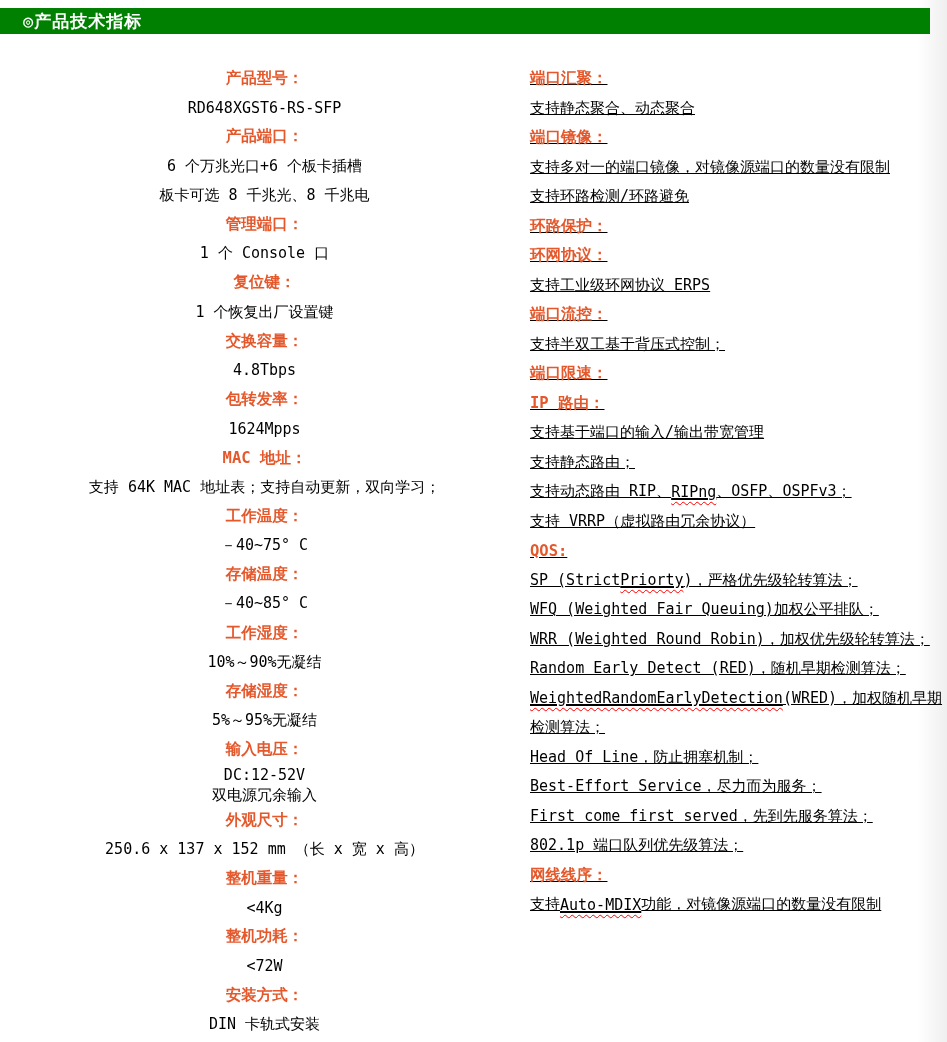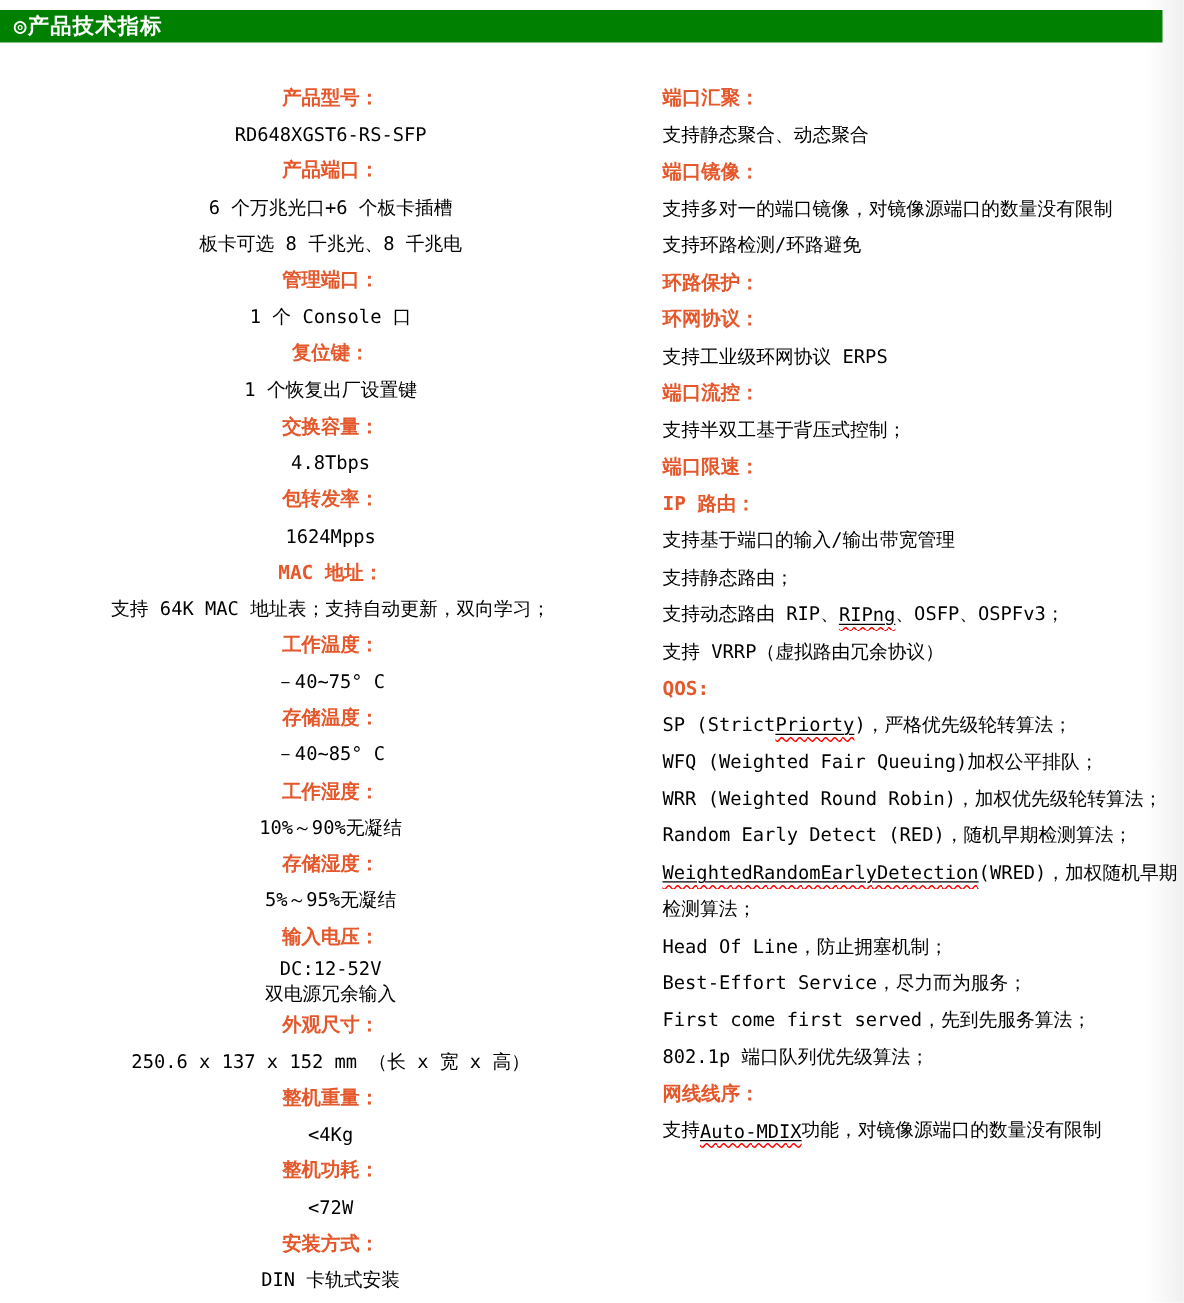--- a/index.html
+++ b/index.html
@@ -16,25 +16,25 @@
   }
   .header-bar{
     position:absolute;top:8px;left:0;width:930px;height:26px;
     background:var(--bar,#008000);
     display:flex;align-items:center;
     z-index:1;
   }
   .header-bar .title{
     color:var(--bar-text,#ffffff);
     font-weight:bold;font-size:17px;line-height:26px;
-    padding-left:11px;letter-spacing:1px;white-space:nowrap;
+    padding-left:23px;letter-spacing:1px;white-space:nowrap;
   }
   .col{position:absolute;top:64px;z-index:1;}
   .col-left{left:12px;width:505px;}
-  .col-right{left:530px;width:410px;}
+  .col-right{left:530px;width:410px;text-decoration:underline;}
   .line{
     display:flex;align-items:center;white-space:nowrap;overflow:visible;
   }
   .col-left .line{height:29.2px;justify-content:center;}
   .col-right .line{height:29.5px;}
   .col-left .line.tight{height:20.5px;}
   .line.heading span{
     color:var(--accent,#e4582b);font-weight:bold;font-size:15.5px;
   }
   .line.body span{color:#000000;}

